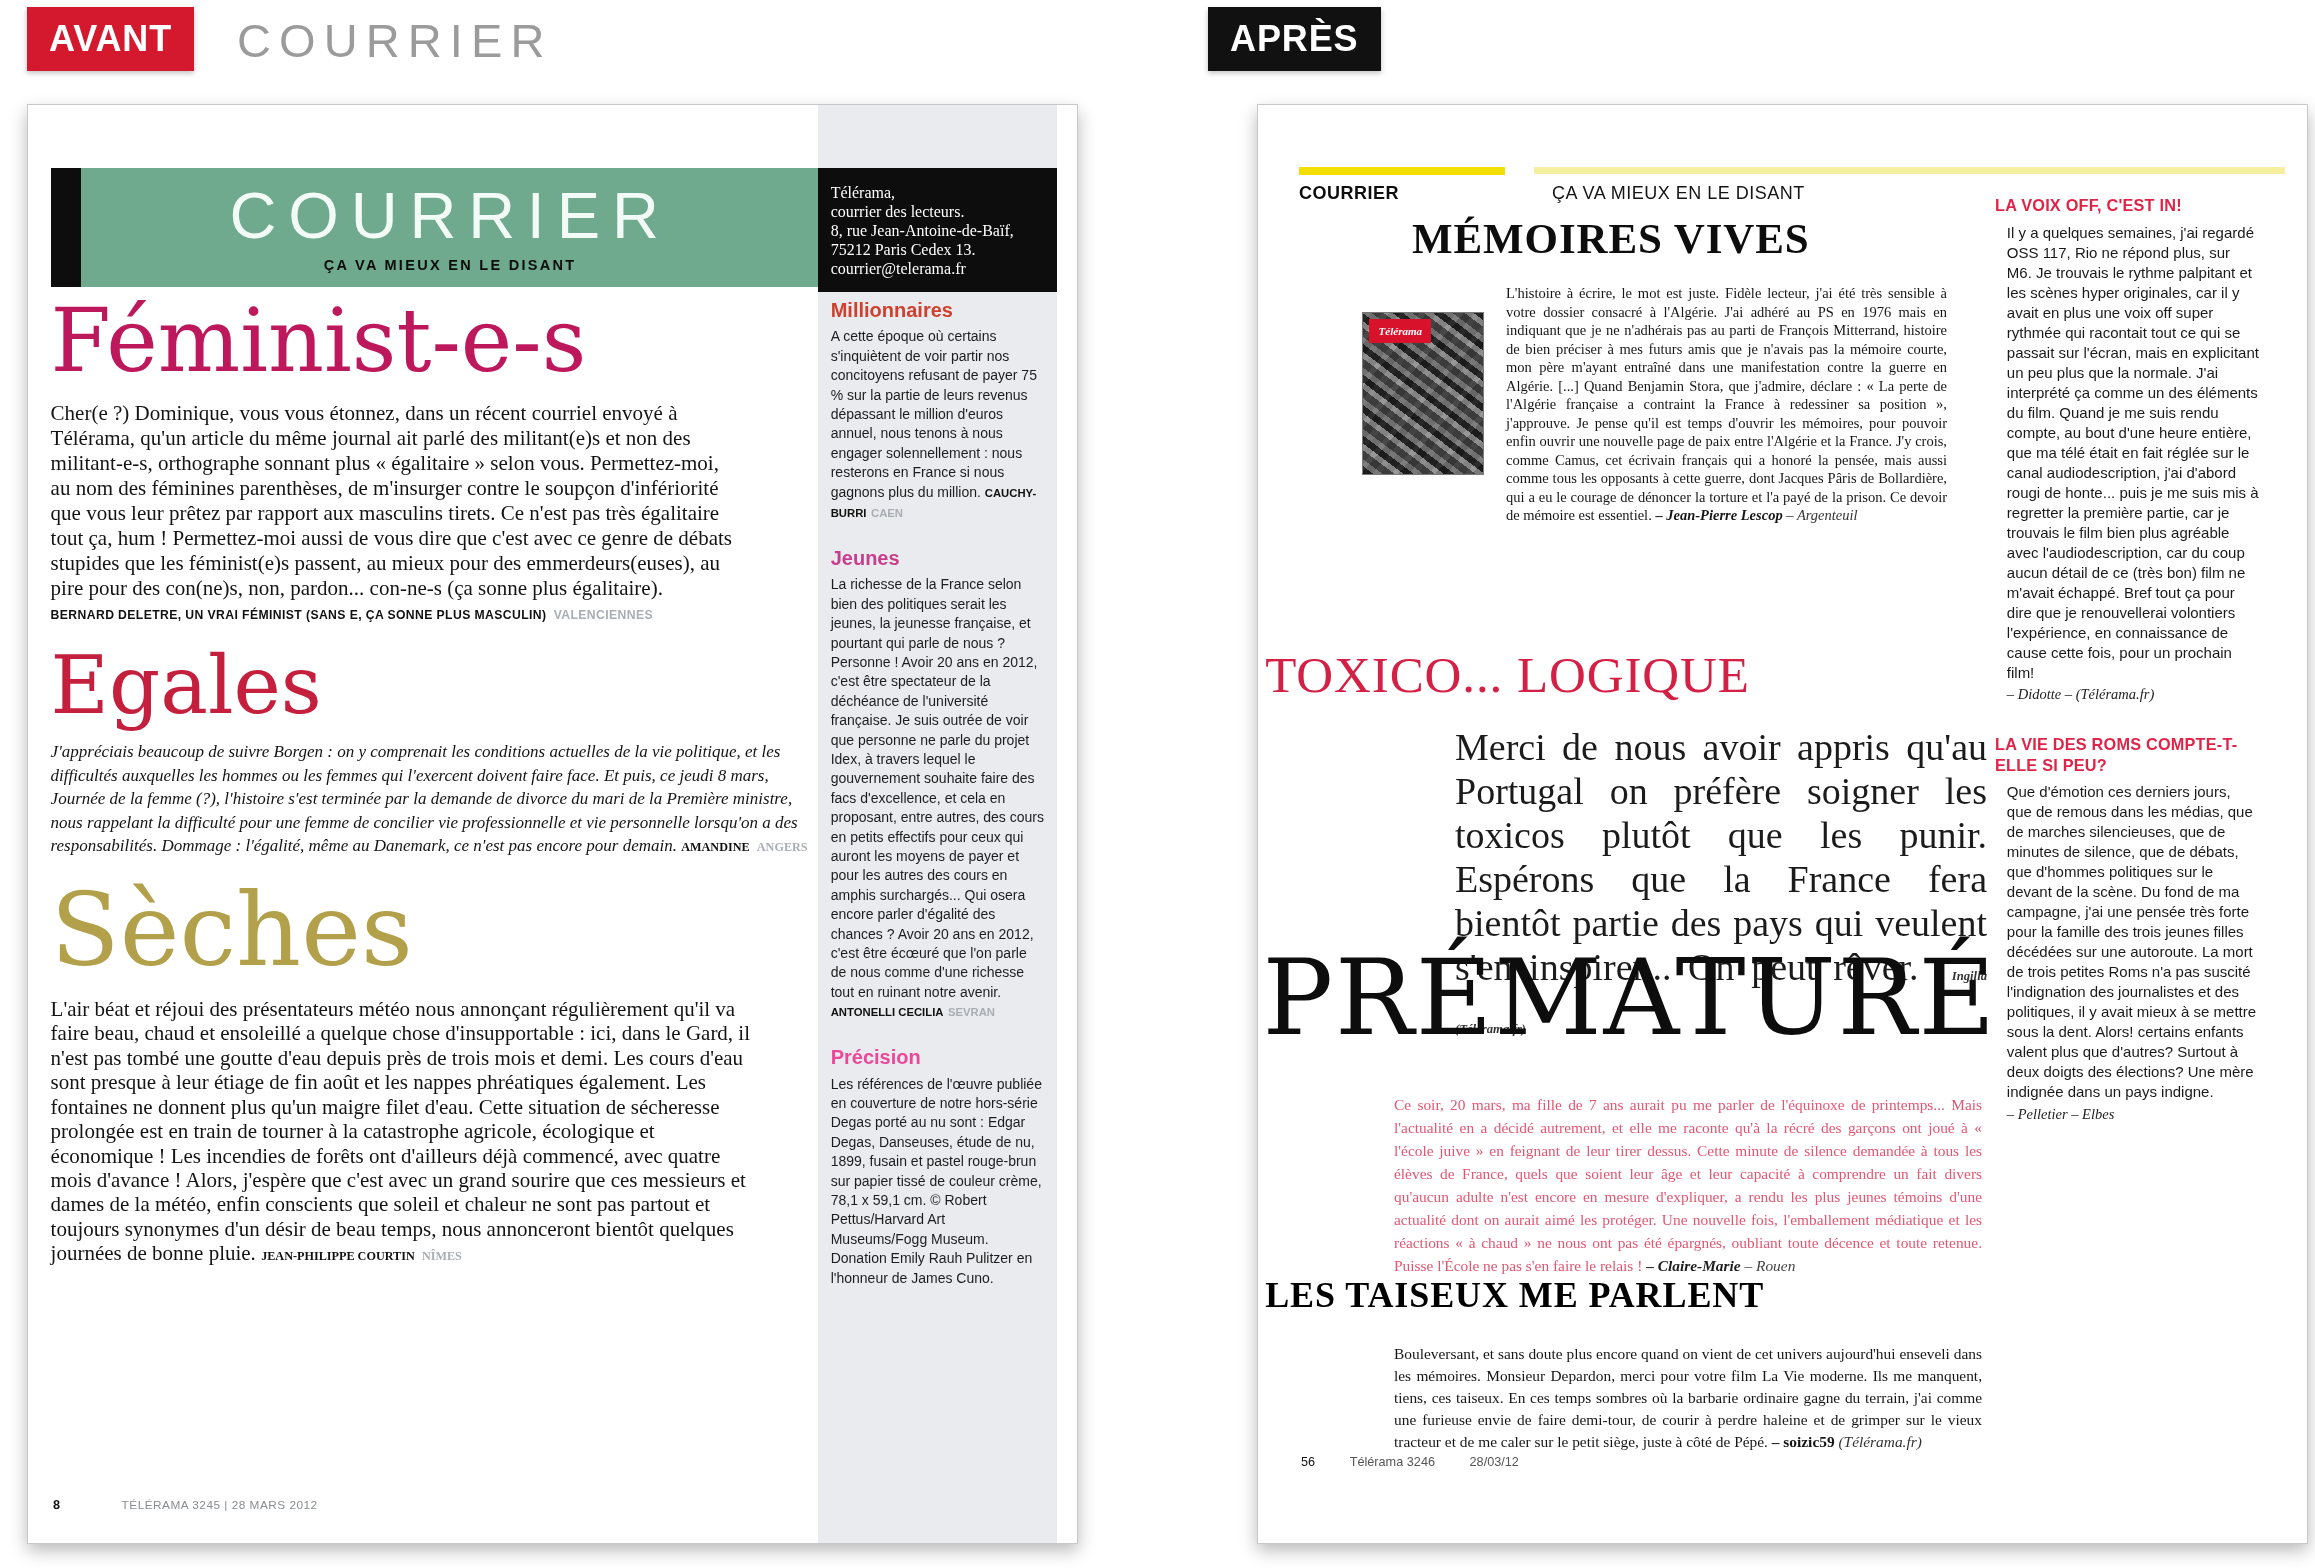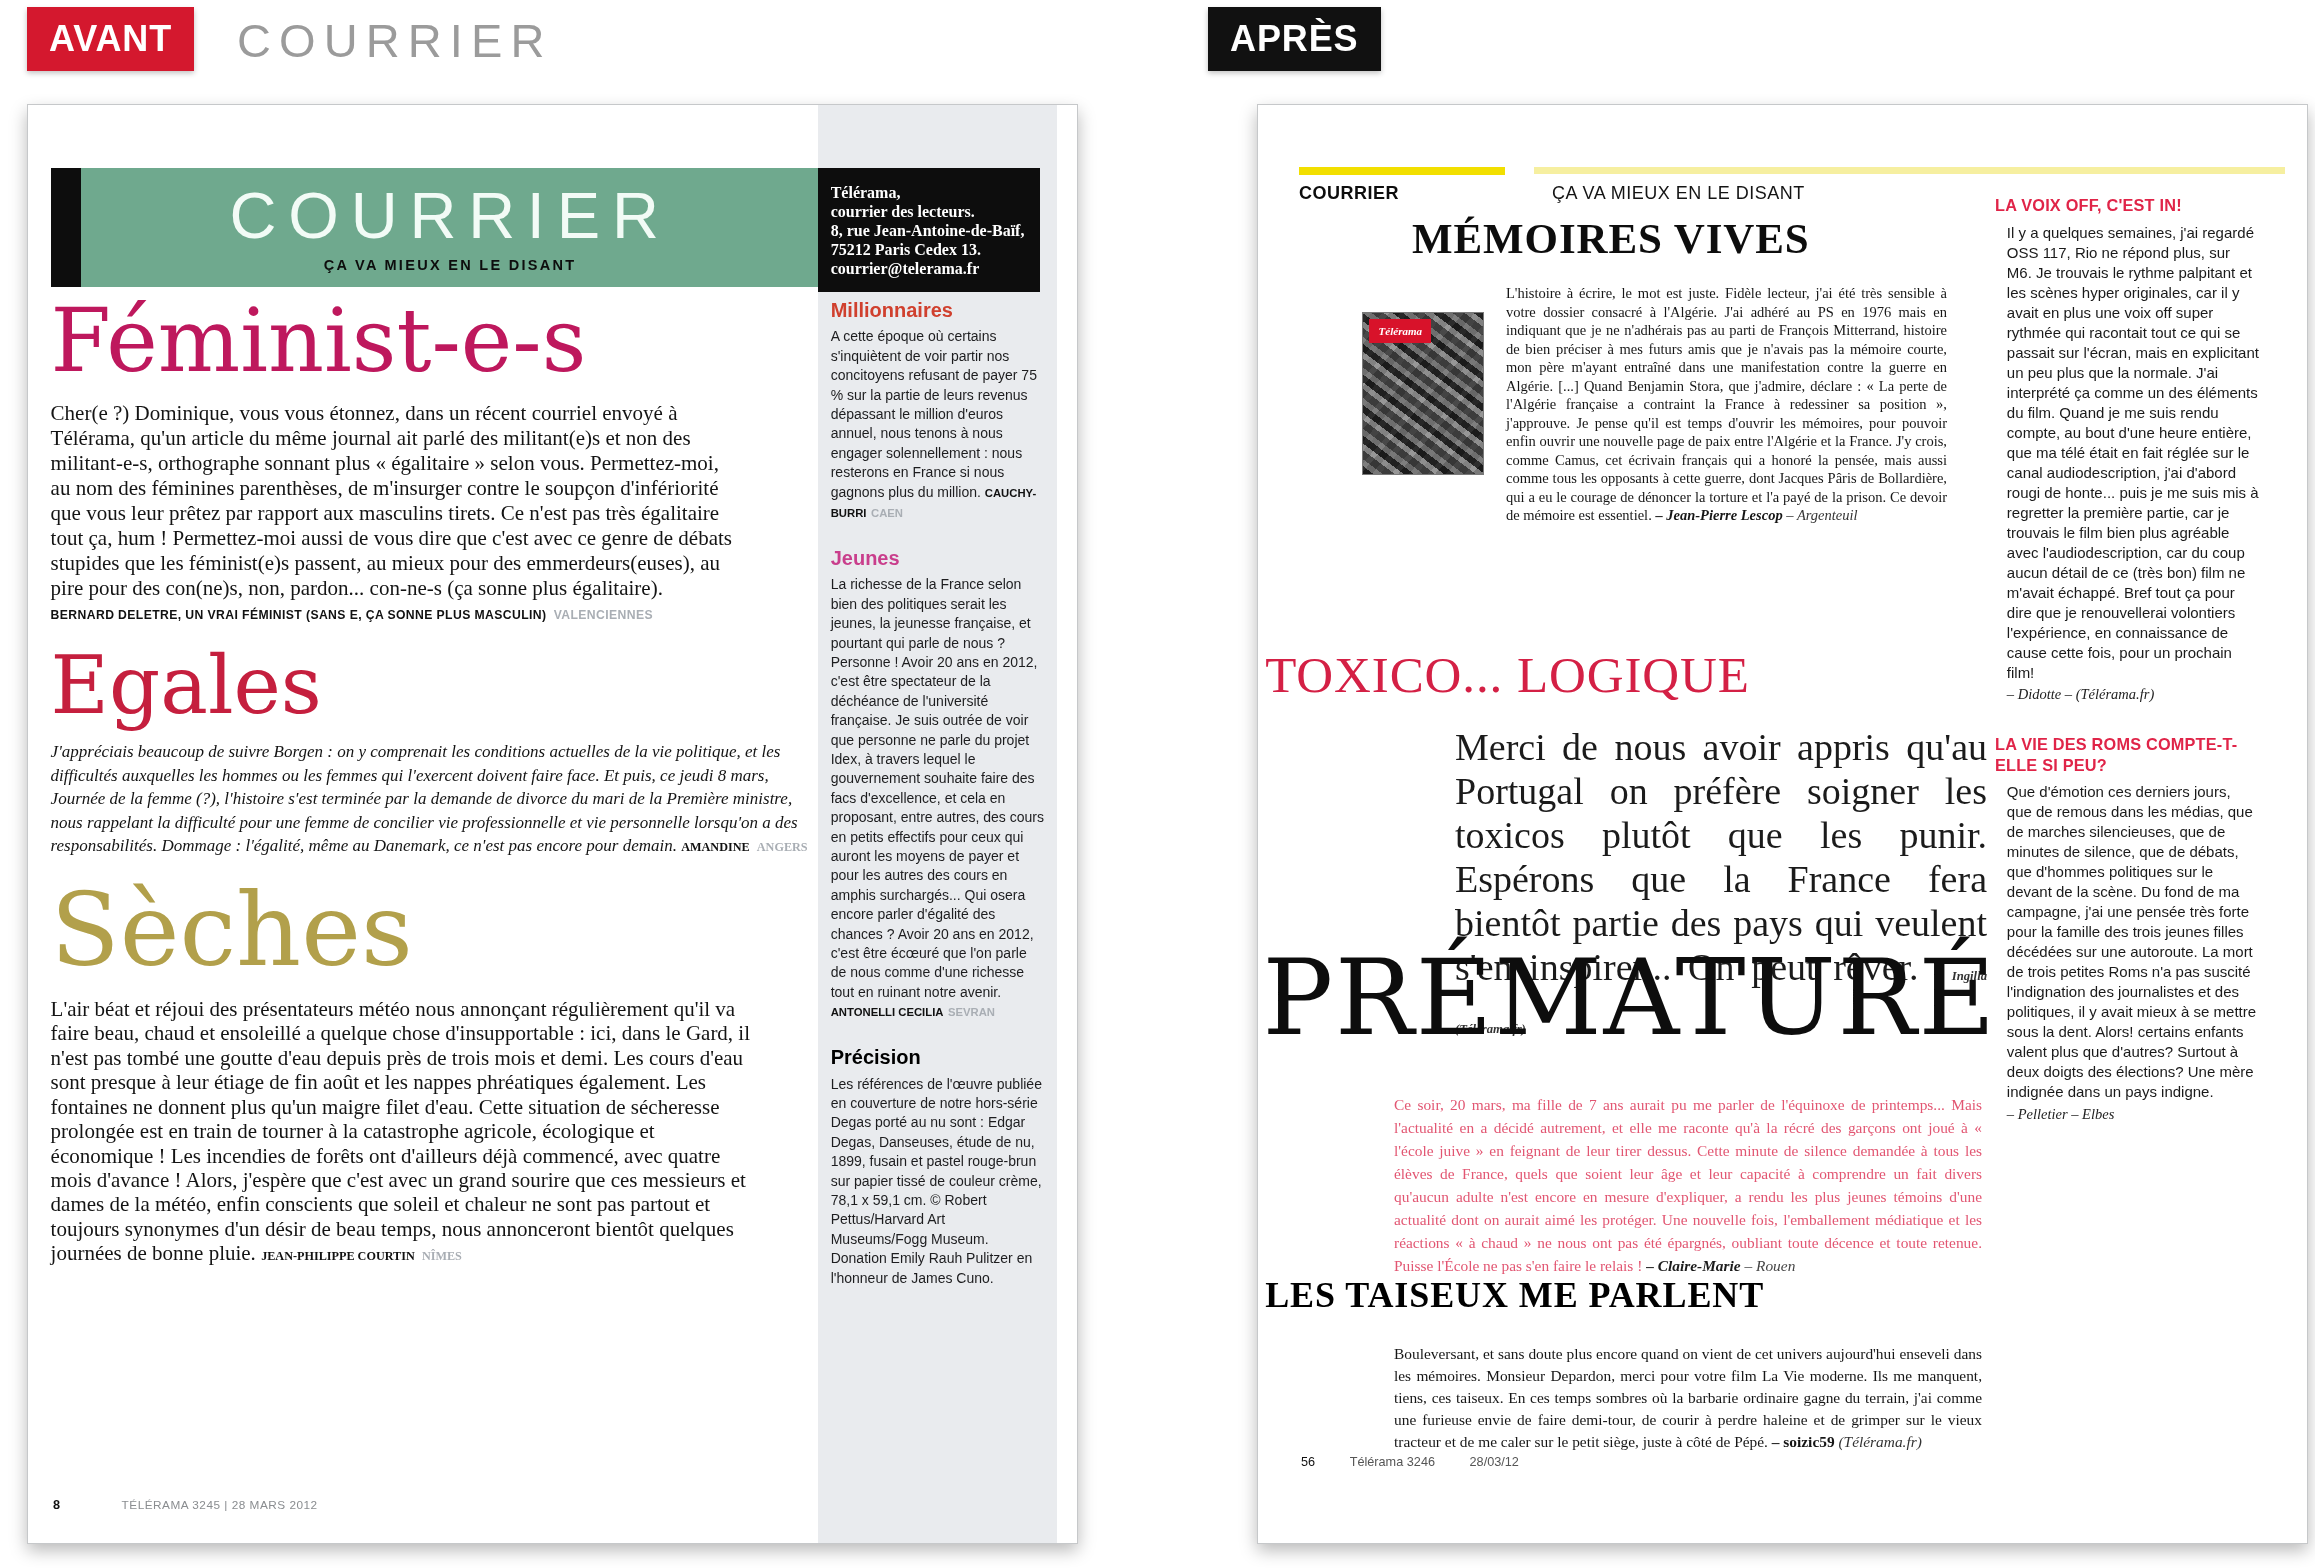--- a/index.html
+++ b/index.html
@@ -55,23 +55,23 @@
     font-size:17px; line-height:23.5px; margin-top:12.7px; width:769px;
   }
   .lp-body-seches { width:701px; font-size:21px; line-height:24.4px; }
 
   .sig-line { margin-top:7.2px; font-size:12.2px; letter-spacing:0.4px; }
   .sig-name { font-weight:bold; color:#111; }
   .sig-place { font-weight:bold; color:#a9aeb4; margin-left:7.2px; }
   .sig-inline { font-size:12.2px; }
 
   .lp-addr {
-    position:absolute; left:790px; top:63px; width:222px; box-sizing:border-box;
+    position:absolute; left:790px; top:63px; width:239px; box-sizing:border-box;
     background:#0d0d0d; color:#fff; padding:14.5px 12.7px;
-    font-family:"Liberation Serif", serif; font-weight:bold;
+    font-family:"Liberation Serif", serif; font-weight:normal;
     font-size:16px; line-height:19px; white-space:pre-line;
   }
 
   .lp-side { position:absolute; left:790px; top:194px; width:239px; box-sizing:border-box; padding:0 12.7px; }
   .lp-side-section { margin-bottom:23.5px; }
   .lp-side-h { font-size:20px; font-weight:bold; margin-bottom:5.4px; }
   .lp-side-body { font-size:14px; line-height:19.4px; color:#1d1d1f; font-weight:500; }
   .lp-side-sig { margin-top:1.8px; font-size:11.3px; }
   .lp-side-sig .sig-place { margin-left:4.5px; }
 
@@ -209,21 +209,21 @@
       <div class="lp-side-section">
         <div class="lp-side-h" style="color: rgb(201, 62, 140);">Jeunes</div>
         <div class="lp-side-body">
           <span>La richesse de la France selon bien des politiques serait les jeunes, la jeunesse française, et pourtant qui parle de nous ? Personne ! Avoir 20 ans en 2012, c'est être spectateur de la déchéance de l'université française. Je suis outrée de voir que personne ne parle du projet Idex, à travers lequel le gouvernement souhaite faire des facs d'excellence, et cela en proposant, entre autres, des cours en petits effectifs pour ceux qui auront les moyens de payer et pour les autres des cours en amphis surchargés... Qui osera encore parler d'égalité des chances ? Avoir 20 ans en 2012, c'est être écœuré que l'on parle de nous comme d'une richesse tout en ruinant notre avenir.</span>
           <span class="lp-side-sig">
             <span class="sig-name">ANTONELLI CECILIA</span><span class="sig-place">SEVRAN</span>
           </span>
         </div>
       </div>
       <div class="lp-side-section">
-        <div class="lp-side-h" style="color: #000000;">Précision</div>
+        <div class="lp-side-h" style="color: #ec4899;">Précision</div>
         <div class="lp-side-body">Les références de l'œuvre publiée en couverture de notre hors-série Degas porté au nu sont : Edgar Degas, Danseuses, étude de nu, 1899, fusain et pastel rouge-brun sur papier tissé de couleur crème, 78,1 x 59,1 cm. © Robert Pettus/Harvard Art Museums/Fogg Museum. Donation Emily Rauh Pulitzer en l'honneur de James Cuno.</div>
       </div>
     </div>
 
     <div class="lp-footer">
       <span class="lp-pagenum">8</span>
       <span class="lp-issue">TÉLÉRAMA 3245 | 28 MARS 2012</span>
     </div>
   </div>
 

